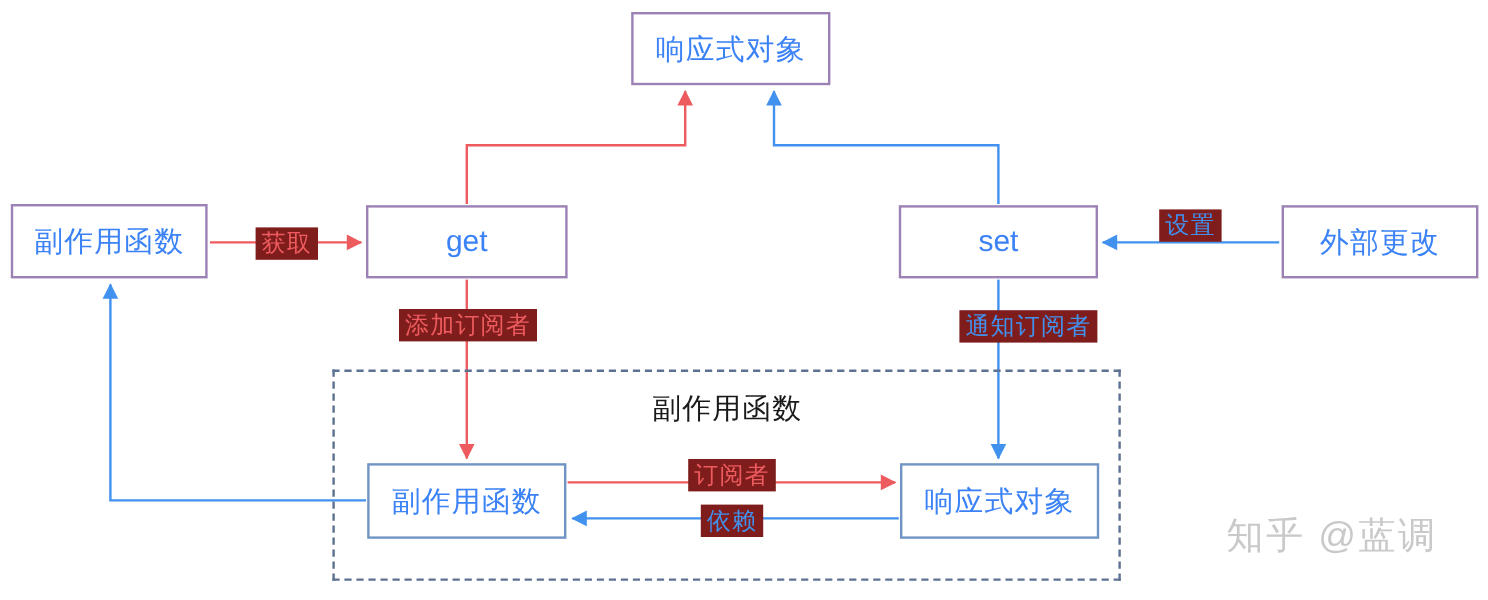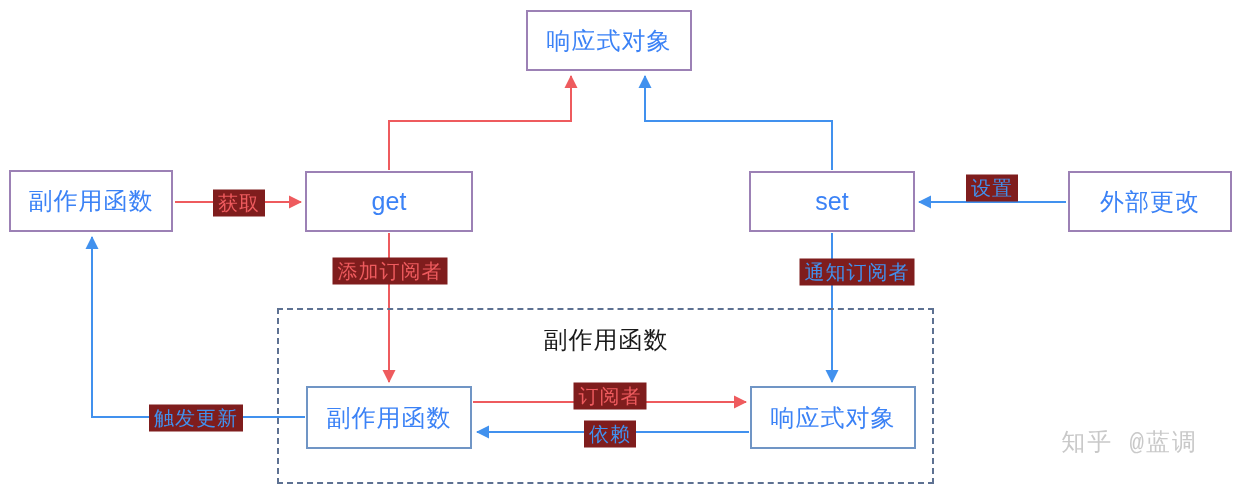--- a/index.html
+++ b/index.html
@@ -60,25 +60,24 @@
   }
   .edge-label.red  { color: #ee5b5e; }
   .edge-label.blue { color: #4191ee; }
   .wire { fill: none; stroke-width: 2px; }
   .wire.red  { stroke: #ee5b5e; }
   .wire.blue { stroke: #4191ee; }
   .watermark {
     position: absolute;
     right: 42px;
     top: 426px;
-    font-size: 24px;
+    font-size: 31px;
     color: #c9c9c9;
     letter-spacing: 2px;
     white-space: nowrap;
-    font-family: Liberation Mono, monospace;
   }
 </style>
 </head>
 <body>
 
 <div id="canvas">
 
   <svg id="wires" viewBox="0 0 1240 500" xmlns="http://www.w3.org/2000/svg">
     <defs>
       <marker id="arr-red" markerUnits="userSpaceOnUse" markerWidth="18" markerHeight="18" refX="13" refY="8" orient="auto">
@@ -117,17 +116,16 @@
   <div class="node steel" style="left:306px; top:386px; width:166px; height:63px;">副作用函数</div>
 
   <div class="node steel" style="left:750px; top:386px; width:166px; height:63px;">响应式对象</div>
 
   <div class="edge-label red" style="left:239px;  top:203px;">获取</div>
   <div class="edge-label blue" style="left:992px;  top:188px;">设置</div>
   <div class="edge-label red" style="left:390px;  top:271px;font-family:Liberation Mono, monospace;">添加订阅者</div>
   <div class="edge-label blue" style="left:833px;  top:272px;margin-left:24px;">通知订阅者</div>
   <div class="edge-label red" style="left:610px;  top:396px;">订阅者</div>
   <div class="edge-label blue" style="left:610px;  top:434px;">依赖</div>
-  <div class="edge-label blue" style="left:196px;  top:418px;">触发更新</div>
 
   <div class="watermark">知乎 @蓝调</div>
 
 </div>
 
 </body></html>

